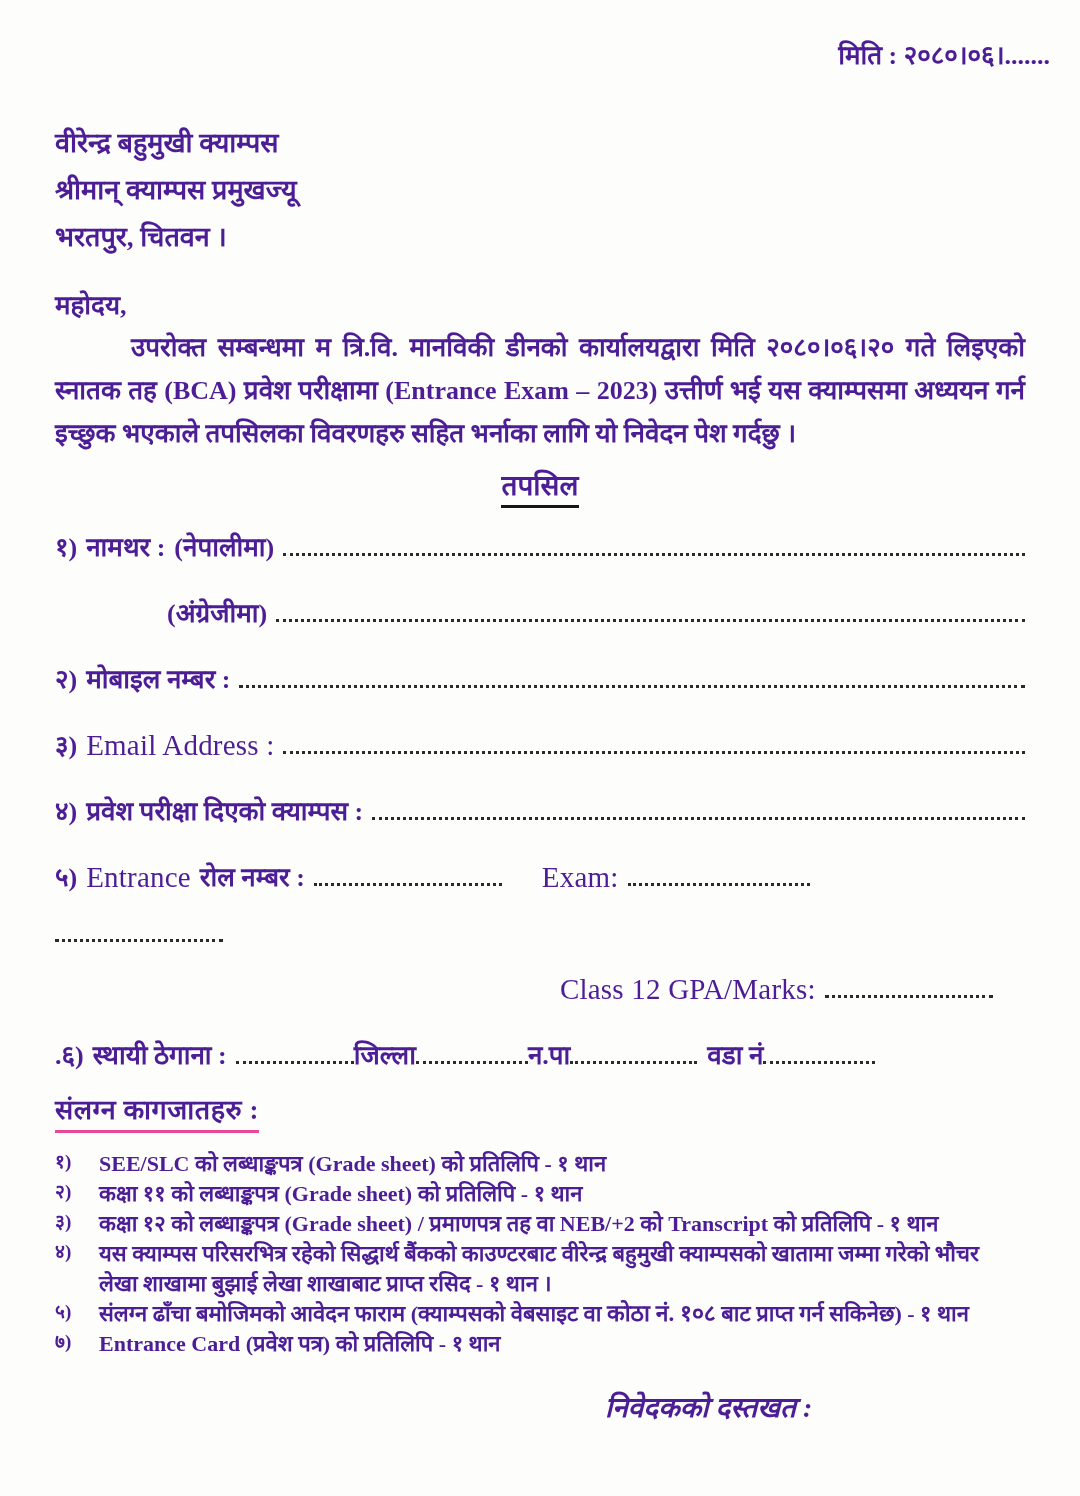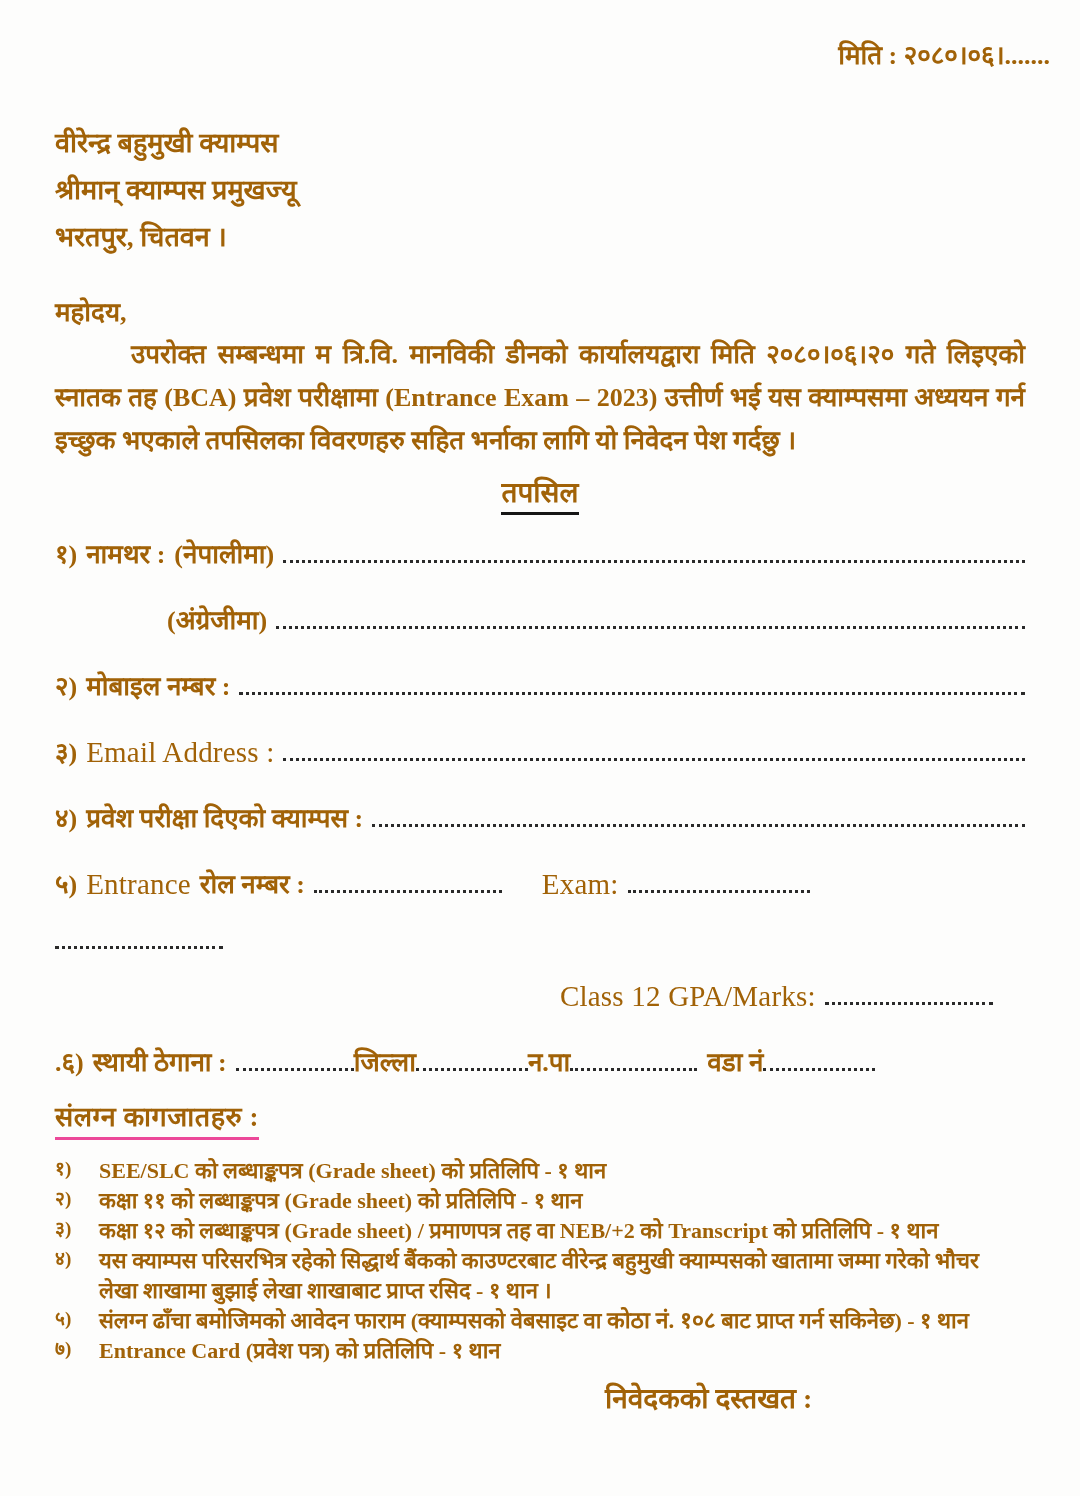--- a/index.html
+++ b/index.html
@@ -1,30 +1,30 @@
 <!DOCTYPE html>
 <html><head>
 <meta charset="utf-8">
 <style>
   html,body{margin:0;padding:0;background:#e8e8e8;}
   .page{
     width:1080px;height:1496px;margin:0 auto;background:#fdfdfc;
-    color:#a16207;font-family:"Liberation Serif","DejaVu Serif",serif;
+    color:#4c1d95;font-family:"Liberation Serif","DejaVu Serif",serif;
     position:relative;overflow:hidden;box-sizing:border-box;
   }
   .content{padding:0 55px;box-sizing:border-box;}
   .np{font-weight:600;}
   .date-line{
     text-align:right;padding:36px 30px 0 0;font-size:26px;font-weight:600;
   }
   .recipient{margin-top:48px;font-size:27px;line-height:47px;font-weight:600;}
   .subject{
     margin-top:6px;text-align:center;font-size:30px;font-weight:700;line-height:44px;
   }
-  .salutation{margin-top:32px;font-size:26px;font-weight:600;}
+  .salutation{margin-top:25px;font-size:26px;font-weight:600;}
   .body-par{
     margin:4px 0 0 0;font-size:26px;line-height:43px;font-weight:600;
     text-align:justify;text-indent:76px;
   }
   .details-heading{margin-top:10px;text-align:center;}
   .details-heading span{
     display:inline-block;font-size:28px;font-weight:700;
     border-bottom:3px solid #161616;padding-bottom:2px;text-align:right;
   }
   .fields{margin-top:16px;}
@@ -48,21 +48,21 @@
     border-bottom:3px solid #ec4899;padding-bottom:3px;letter-spacing:0.5px;
   }
   .att-list{margin-top:16px;}
   .att-row{display:flex;font-size:22px;line-height:30px;font-weight:600;}
   .att-no{
     flex:0 0 44px;font-size:19px;position:relative;top:-2px;font-weight:600;
   }
   .att-text{flex:1 1 auto;padding-right:10px;}
   .att-text .b{font-weight:800;font-size:23px;}
   .signature{
-    margin-top:12px;margin-left:550px;font-size:28px;font-weight:700;
+    margin-top:28px;margin-left:550px;font-size:28px;font-weight:700;font-style:italic;
   }
 </style>
 </head>
 <body>
 
 <div class="page">
   <div class="date-line">मिति : २०८०।०६।.......</div>
 
   <div class="content">
     <div class="recipient">

